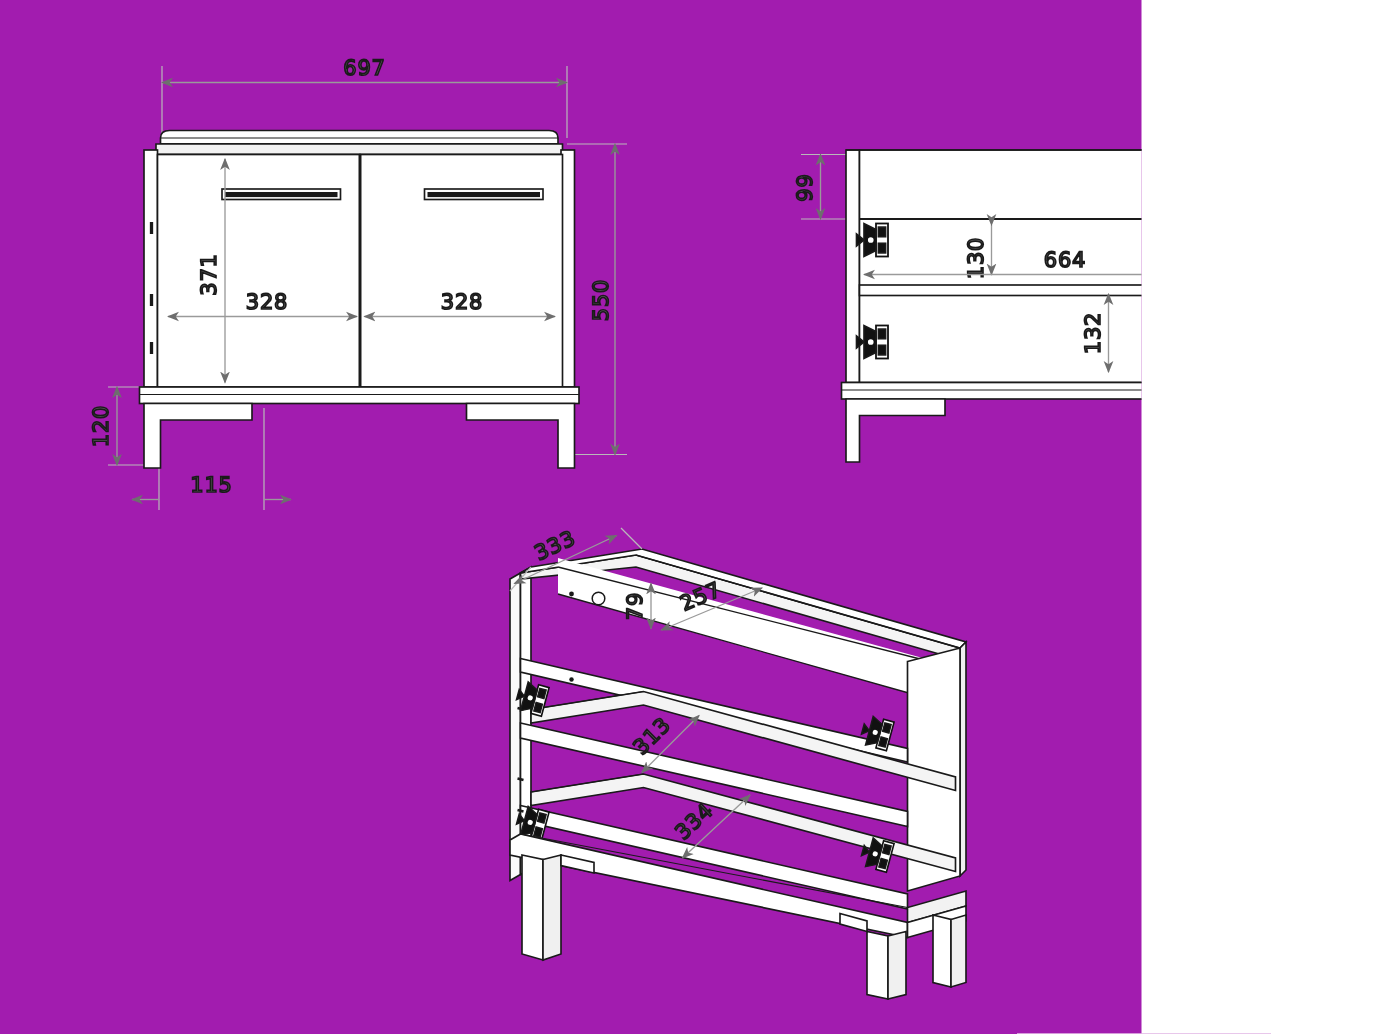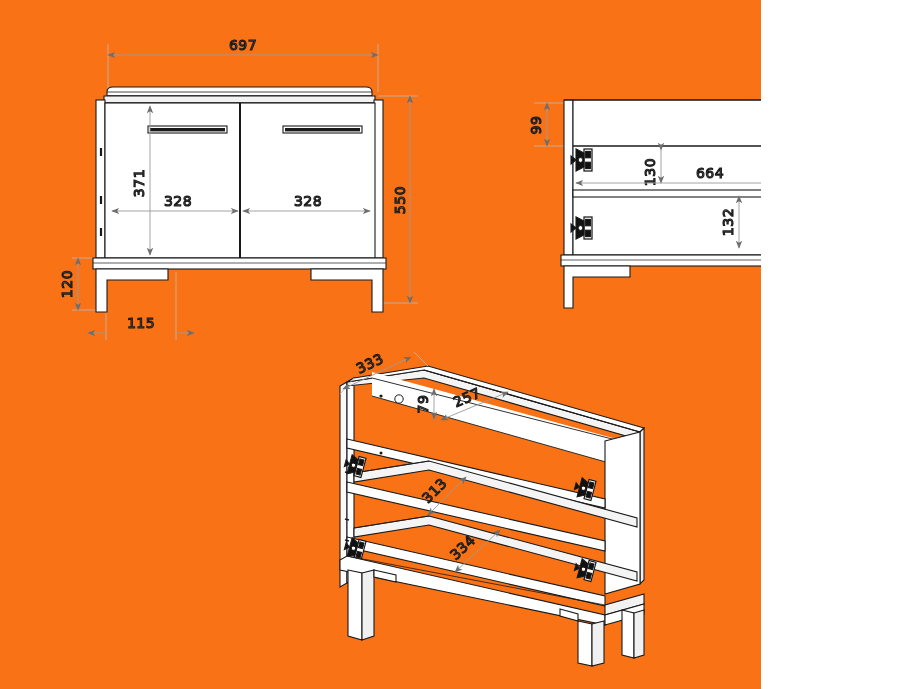--- a/index.html
+++ b/index.html
@@ -4,21 +4,21 @@
 <style>
   html, body {
     margin: 0;
     padding: 0;
     background: #ffffff;
   }
   #sheet {
     position: relative;
     width: 761px;
     height: 689px;
-    background: #f97316;
+    background: #a21caf;
     overflow: hidden;
     font-family: "DejaVu Sans", sans-serif;
   }
   svg { display: block; }
   .dimtxt {
     font-family: "DejaVu Sans", sans-serif;
     font-size: 14px;
     fill: #6e6e6e;
     letter-spacing: 0.5px;
   }

